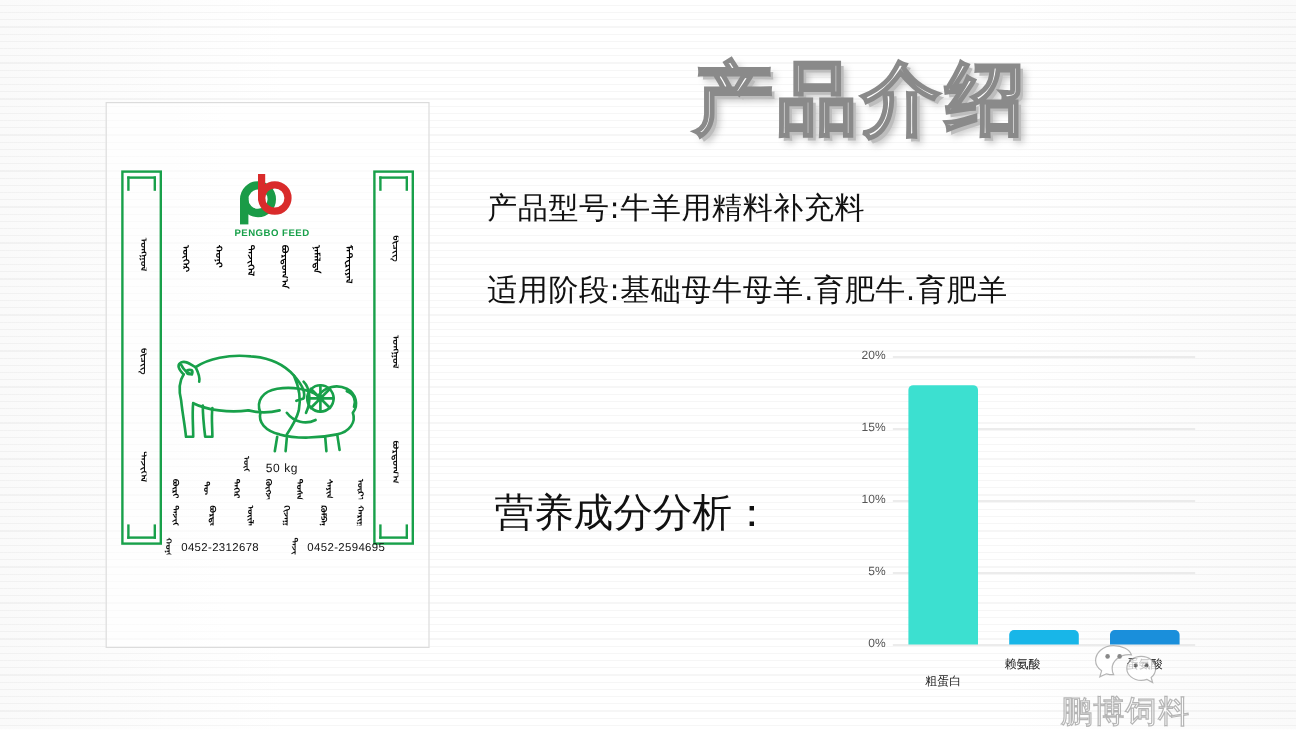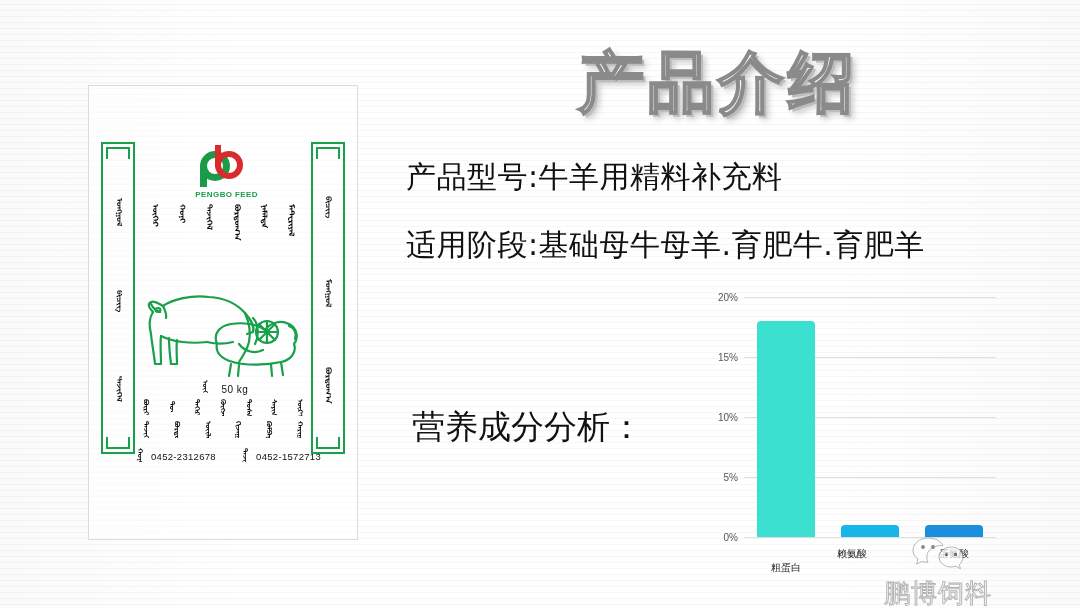--- a/index.html
+++ b/index.html
@@ -126,21 +126,21 @@
     letter-spacing:4px;
     -webkit-text-stroke:2px #8a8a8a;
     text-shadow:
       3px 3px 0 #bdbdbd,
       5px 5px 6px rgba(120,120,120,0.45);
     white-space:nowrap;
     margin-left:42px;
   }
   .body-line{
     position:absolute;left:406px;
-    font-size:30px;color:#111;
+    font-size:25px;color:#111;
     font-family:"DejaVu Sans","Liberation Sans",sans-serif;
     white-space:nowrap;
     letter-spacing:0.5px;
   }
   #line-model{top:157px;}
   #line-stage{top:225px;}
   #label-nutrition{
     position:absolute;left:412px;top:405px;
     font-size:33px;color:#111;
     font-family:"DejaVu Sans","Liberation Sans",sans-serif;
@@ -292,21 +292,21 @@
       <span class="mong-glyph">ᠬᠠᠷᠢᠭᠤᠴᠠᠯᠭ᠎ᠠ</span>
     </div>
 
     <div id="bag-phones">
       <span class="phone-item">
         <span class="mong-glyph">ᠬᠣᠨᠢ</span>
         <span>0452-2312678</span>
       </span>
       <span class="phone-item">
         <span class="mong-glyph">ᠲᠡᠵᠢᠭᠡᠯ</span>
-        <span>0452-1572713</span>
+        <span>0452-2594695</span>
       </span>
     </div>
   </div>
 
   <div id="title">产品介绍</div>
 
   <div class="body-line" id="line-model">产品型号:牛羊用精料补充料</div>
   <div class="body-line" id="line-stage">适用阶段:基础母牛母羊.育肥牛.育肥羊</div>
   <div id="label-nutrition">营养成分分析：</div>
 

